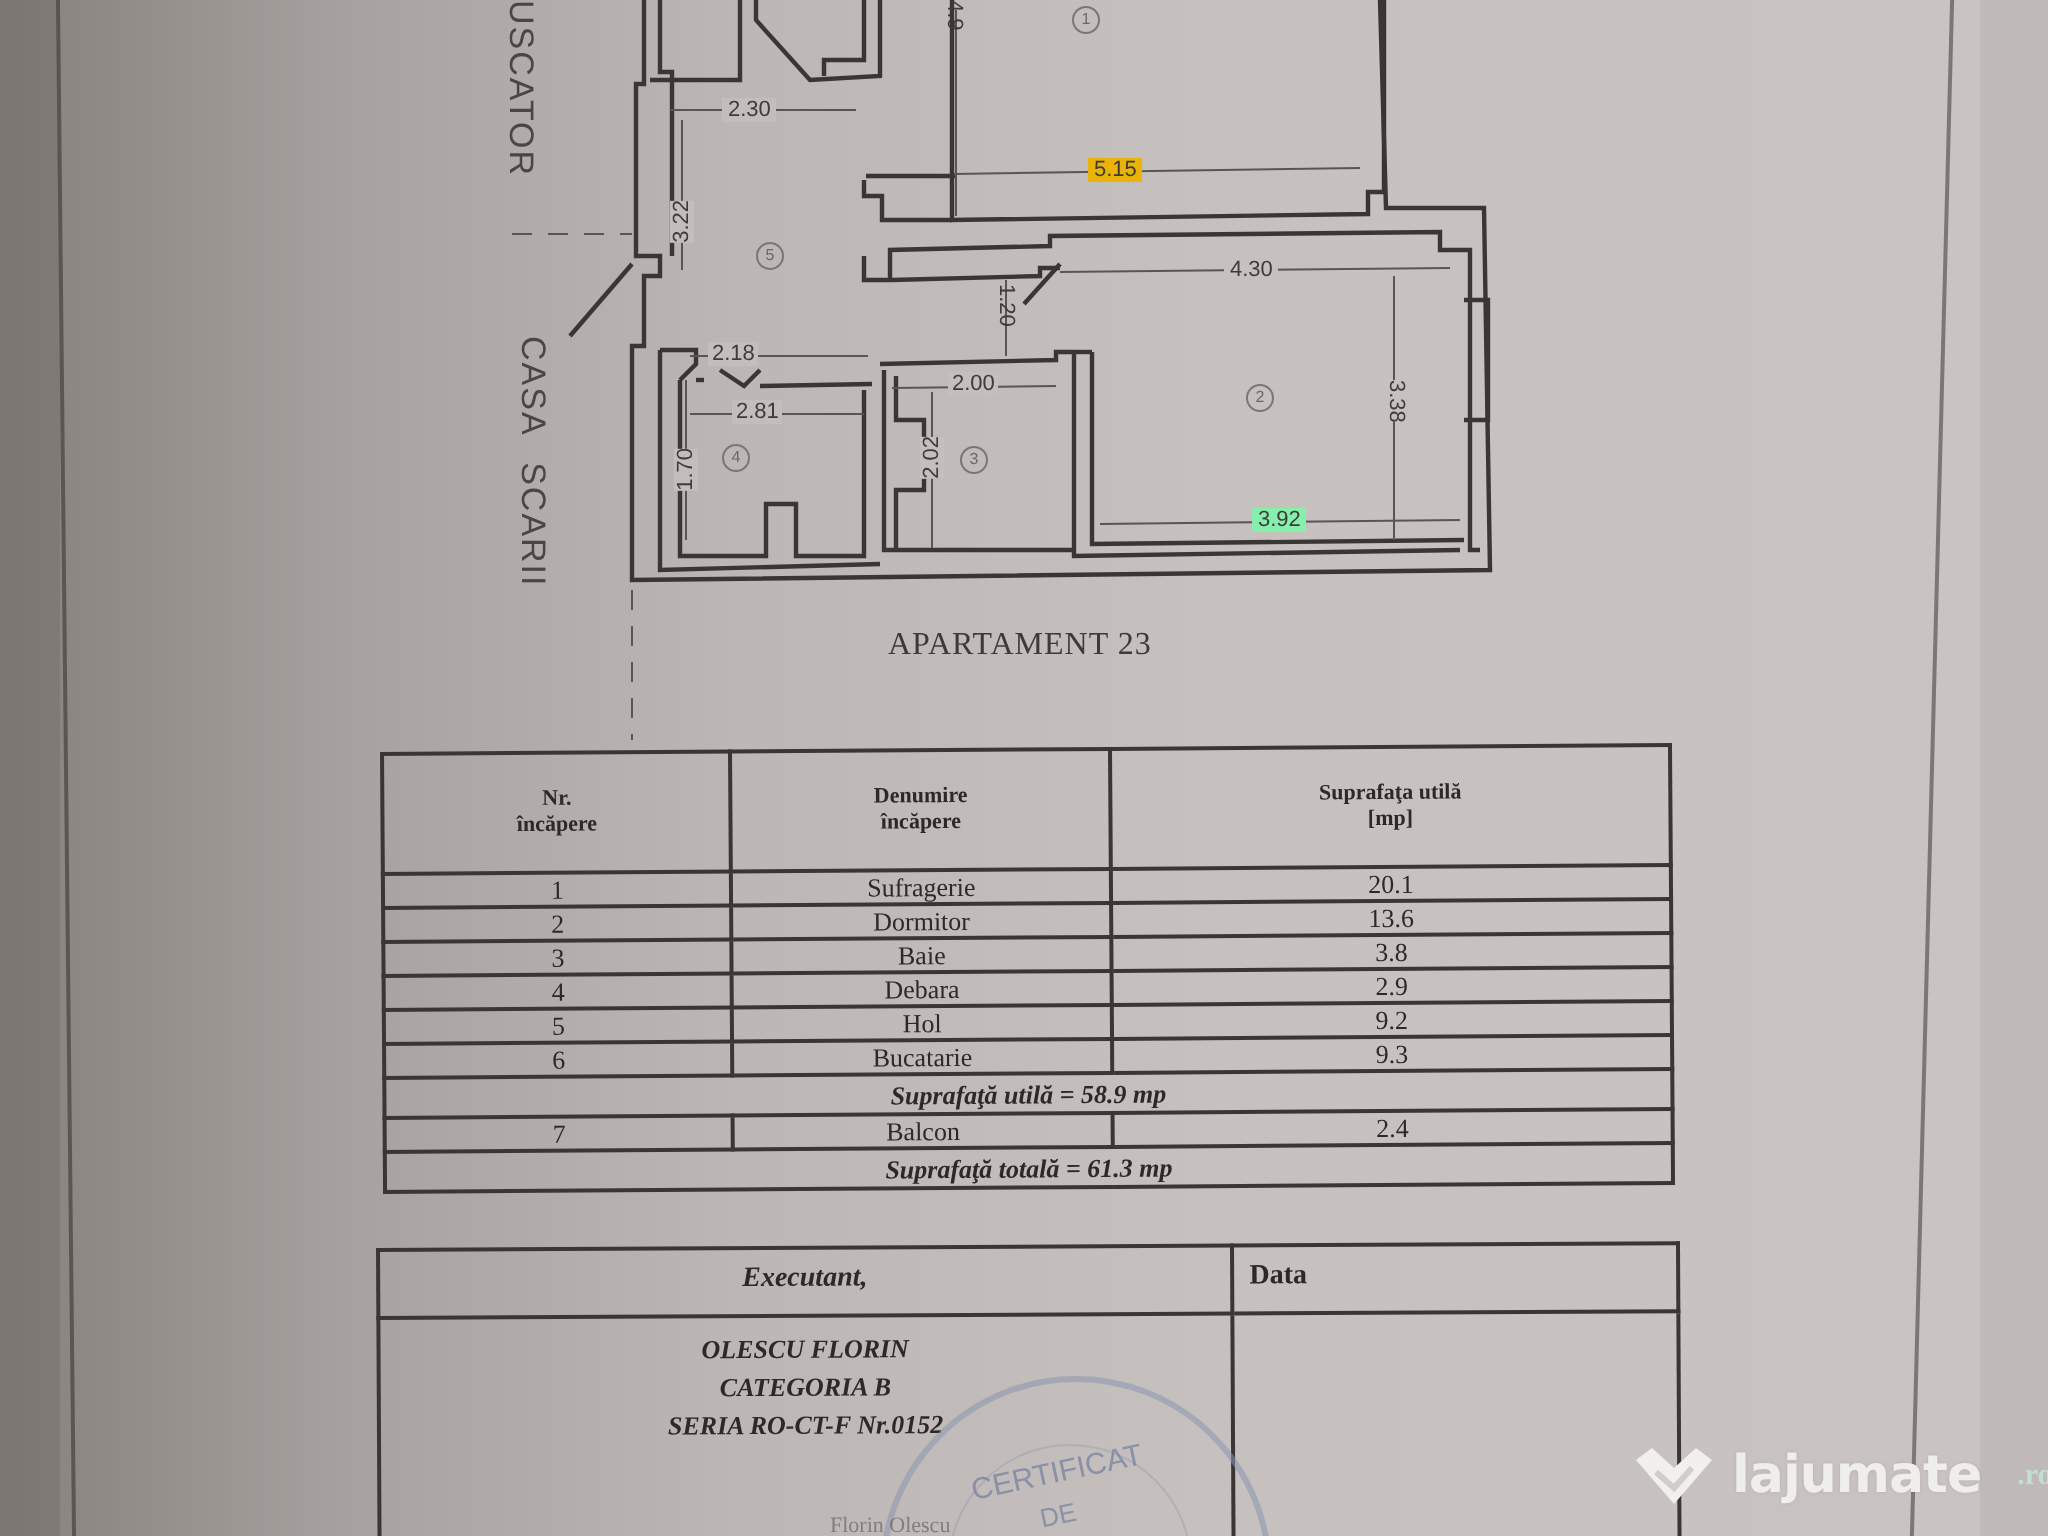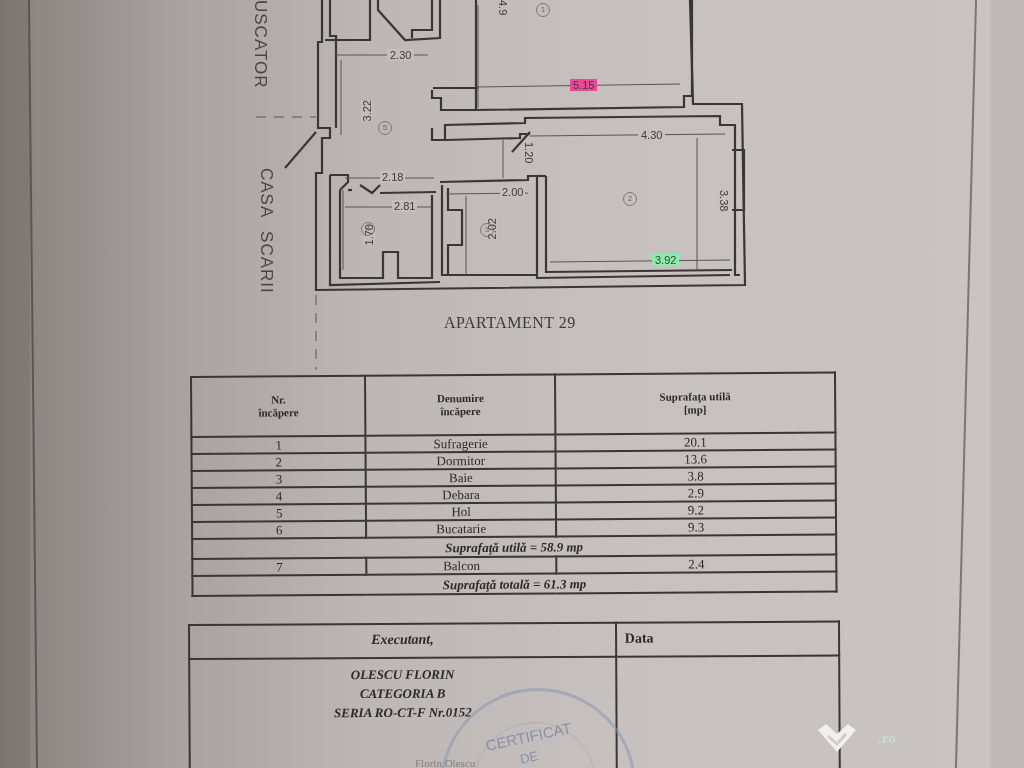--- a/index.html
+++ b/index.html
@@ -11,21 +11,21 @@
   .paper {
     position:absolute; left:30px; top:-10px; width:960px; height:800px;
     background: linear-gradient(90deg, #8c8683 0%, #a7a19f 15%, #bcb6b4 35%, #c6c0be 60%, #c9c3c1 100%);
   }
   .edge-line-left { position:absolute; left:32px; top:0; width:2px; height:768px; background:#4f4a48; transform:skewX(0.6deg); opacity:.8; }
   .edge-line-right { position:absolute; left:965px; top:0; width:2px; height:768px; background:#5b5654; transform:skewX(-1.5deg); opacity:.7; }
   svg.plan { position:absolute; left:0; top:0; }
   .plan-label { position:absolute; color:#4b4646; font-family:"Liberation Sans", sans-serif; }
   .vertical { writing-mode: vertical-rl; letter-spacing:1px; }
   .apt-title { position:absolute; left:444px; top:314px; font-size:16px; color:#3e3a39; letter-spacing:0.5px; font-family:"Liberation Serif", serif; }
-  .dim { position:absolute; font-size:11px; color:#3f3b3a; font-family:"Liberation Sans", sans-serif;margin-left:26px; }
+  .dim { position:absolute; font-size:11px; color:#3f3b3a; font-family:"Liberation Sans", sans-serif; }
   .dim.v { writing-mode: vertical-rl; }
   .room-num { position:absolute; width:12px; height:12px; border:1px solid #7b7675; border-radius:50%; font-size:8px; line-height:12px; text-align:center; color:#6d6867; font-family:"Liberation Sans", sans-serif; }
 
   table.rooms {
     position:absolute; left:190px; top:376px; width:646px;
     border-collapse:collapse; color:#2c2928; transform:rotate(-0.4deg); transform-origin:left top;
   }
   table.rooms td, table.rooms th { border:2px solid #3a3636; padding:0; text-align:center; font-size:13px; height:15px; line-height:15px; }
   table.rooms th { font-weight:bold; font-size:11px; line-height:13px; height:58px; vertical-align:middle; }
   table.rooms .total { font-weight:bold; font-style:italic; font-size:13px; height:18px; }
@@ -113,39 +113,39 @@
     <line x1="256" y1="117" x2="316" y2="117" stroke-dasharray="10 8"></line>
     <line x1="316" y1="295" x2="316" y2="370" stroke-dasharray="10 8"></line>
   </g>
 </svg>
 
 <div class="plan-label vertical" style="left:250px; top:0px; font-size:17px;">USCATOR</div>
 <div class="plan-label vertical" style="left:256px; top:168px; font-size:17px; word-spacing:8px;">CASA SCARII</div>
 
 <div class="dim" style="left:361px; top:49px; background:#c3bdbb; padding:0 3px;">2.30</div>
 <div class="dim v" style="left:335px; top:100px; background:#c3bdbb; transform:rotate(180deg);">3.22</div>
-<div class="dim" style="left:544px; top:79px; background:#ec4899; padding:0 3px;">5.15</div>
+<div class="dim" style="left:544px; top:79px; background:#eab308; padding:0 3px;">5.15</div>
 <div class="dim v" style="left:471px; top:0px;">4.9</div>
 <div class="dim" style="left:612px; top:129px; background:#c6c0be; padding:0 3px;">4.30</div>
 <div class="dim v" style="left:497px; top:142px;">1.20</div>
 <div class="dim v" style="left:692px; top:190px; background:#c6c0be;">3.38</div>
 <div class="dim" style="left:354px; top:171px; background:#c3bdbb; padding:0 2px;">2.18</div>
 <div class="dim" style="left:366px; top:200px; background:#c3bdbb; padding:0 2px;">2.81</div>
 <div class="dim" style="left:474px; top:186px; background:#c4bebc; padding:0 2px;">2.00</div>
 <div class="dim v" style="left:337px; top:224px; background:#c3bdbb; transform:rotate(180deg);">1.70</div>
 <div class="dim v" style="left:460px; top:218px; background:#c4bebc; transform:rotate(180deg);">2.02</div>
 <div class="dim" style="left:626px; top:254px; background:#86efac; padding:0 3px;">3.92</div>
 
 <div class="room-num" style="left:536px; top:3px;">1</div>
 <div class="room-num" style="left:623px; top:192px;">2</div>
 <div class="room-num" style="left:480px; top:223px;">3</div>
 <div class="room-num" style="left:361px; top:222px;">4</div>
 <div class="room-num" style="left:378px; top:121px;">5</div>
 
-<div class="apt-title">APARTAMENT 29</div>
+<div class="apt-title">APARTAMENT 23</div>
 
 <table class="rooms">
   <colgroup>
       <col style="width:175px">
       <col style="width:190px">
       <col style="width:281px">
     </colgroup>
   <tbody>
       <tr>
     <th><span>Nr.</span><br><span>încăpere</span></th>
@@ -223,14 +223,15 @@
 <div class="stamp-inner"></div>
 <div class="stamp-text">CERTIFICAT</div>
 <div class="stamp-text" style="left:520px; top:750px; font-size:13px;">DE</div>
 <div class="stamp-sig">Florin Olescu</div>
 
 <div class="watermark">
   <svg class="wm-icon" viewBox="0 0 46 36">
     <path d="M4 10 L12 4 L23 14 L34 4 L42 10 L23 32 Z" fill="#f2efef"></path>
     <path d="M14 16 L23 24 L32 14" fill="none" stroke="#d2cdcc" stroke-width="3"></path>
   </svg>
+  <span class="wm-text">lajumate</span>
     <span class="wm-tld">.ro</span>
 </div>
 
 </body></html>

